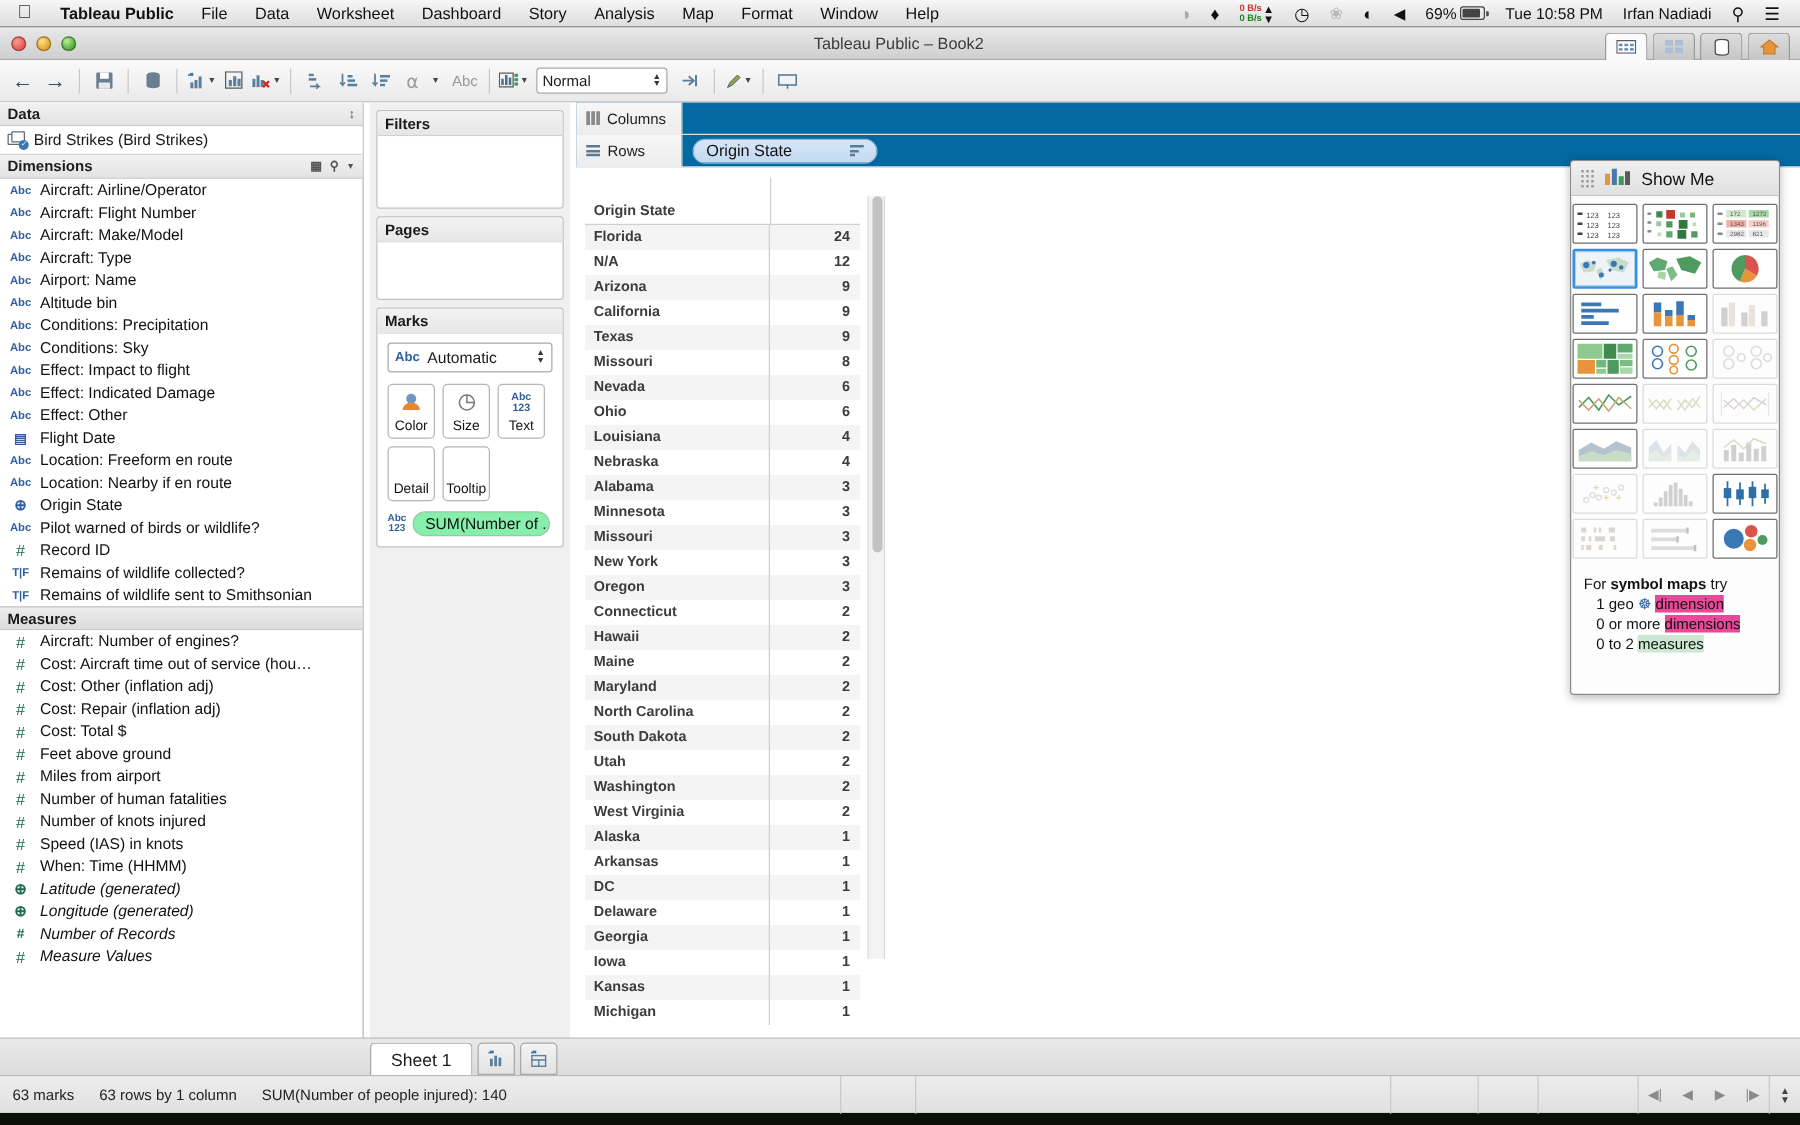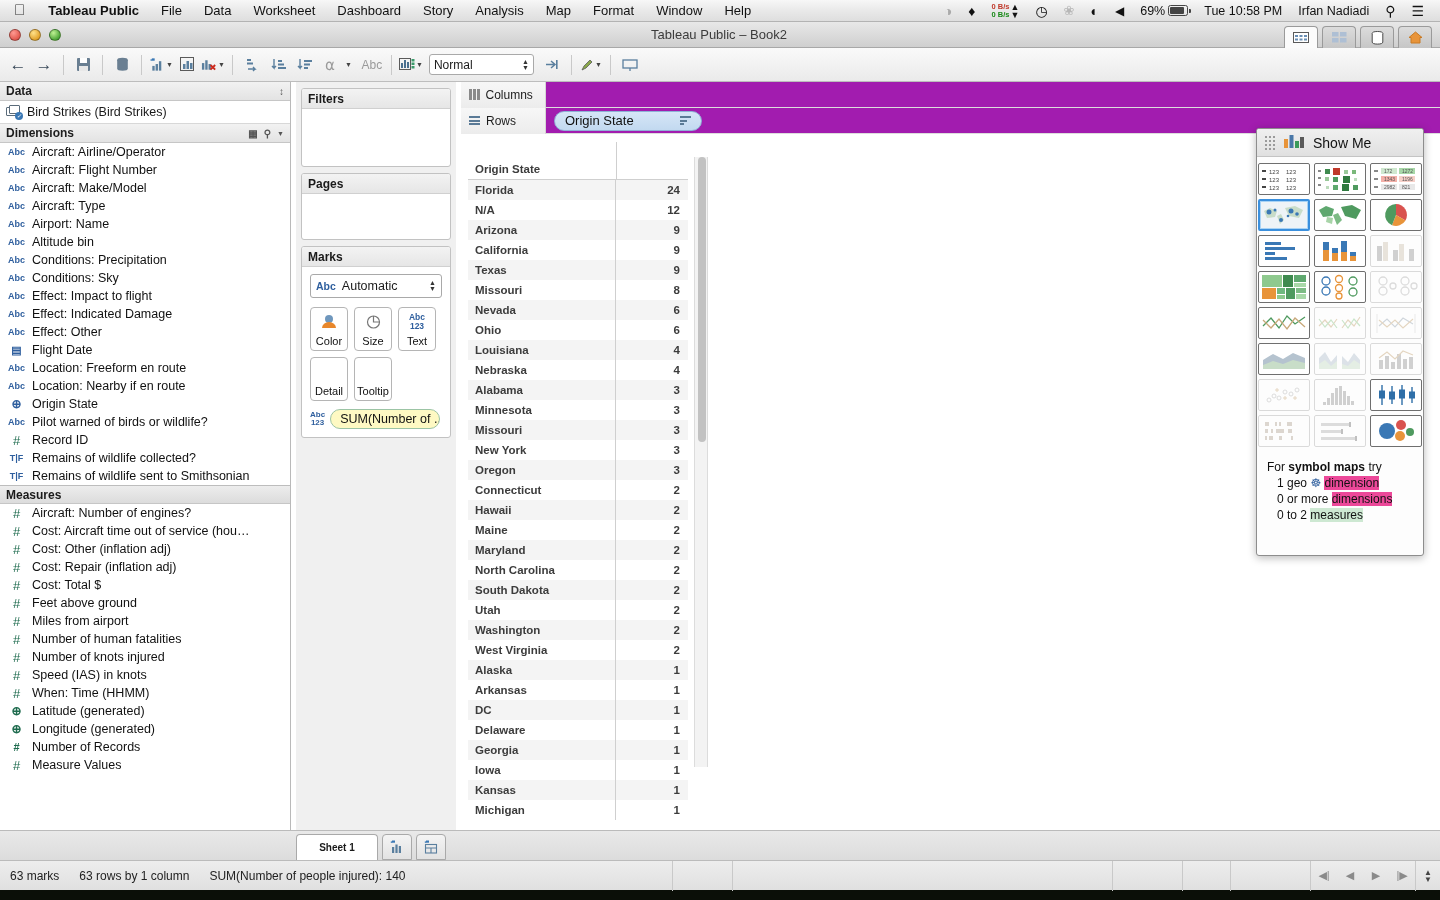--- a/index.html
+++ b/index.html
@@ -104,21 +104,21 @@
     white-space:nowrap;
   }
   .ficon{ width:17px; text-align:center; font-size:9.5px; font-weight:bold; flex:0 0 17px;}
   .ficon.abc{ color:#2f5f9e; font-size:9px;}
   .ficon.hash{ color:#1e6b4e; font-size:13px; font-weight:normal;}
   .ficon.cal{ color:#2f5f9e; font-size:11px;}
   .ficon.tf{ color:#2f5f9e; font-size:9px;}
   .ficon.geo{ color:#2f5f9e; font-size:12px;}
   .ficon.geog{ color:#1e6b4e; font-size:12px;}
   .ficon.hashg{ color:#1e6b4e; font-size:11px;}
-  .field.italic .flabel{ }
+  .field.italic .flabel{ font-style:italic; }
   .secsplit{ height:19px; background:linear-gradient(to bottom,#ededed,#dcdcdc); border-top:1px solid #bdbdbd;border-bottom:1px solid #c6c6c6;
     display:flex;align-items:center;padding:0 6px; font-weight:bold;font-size:12px;}
 
   
   #cards{ position:absolute; left:296px; top:0; width:160px; height:778px; background:#f0f0f0; }
   .card{ background:#fff;border:1px solid #c2c2c2;border-radius:3px; margin:6px 5px; }
   .cardhdr{ height:20px; background:linear-gradient(to bottom,#f3f3f3,#e6e6e6); border-bottom:1px solid #d0d0d0;
     display:flex;align-items:center;padding:0 6px; font-weight:bold;font-size:12px;border-radius:2px 2px 0 0;}
   .cardbody{ min-height:45px; }
   .markssel{
@@ -131,28 +131,28 @@
   .shelfbtn{
     width:38px;height:44px;background:#fff;border:1px solid #b5b5b5;border-radius:4px;
     display:flex;flex-direction:column;align-items:center;justify-content:flex-end;
     padding-bottom:3px; font-size:11px; color:#111;
   }
   .shelfbtn .gl{ flex:1; display:flex;align-items:center;justify-content:center; font-size:13px;}
   .shelfbtn .lbl2{ font-size:8.5px;line-height:9px;text-align:center;color:#2f5f9e;font-weight:bold;}
   .pill-row{ display:flex;align-items:center;gap:5px; padding:2px 6px 8px 8px;}
   .pillicon{ font-size:8px;line-height:8px;color:#2f5f9e;font-weight:bold;text-align:center;}
   .pill{
-    background:#fef9c3; border:1px solid #9cc4a5; border-radius:10px;
+    background:#86efac; border:1px solid #9cc4a5; border-radius:10px;
     height:20px; display:flex;align-items:center;padding:0 9px; font-size:12.5px; color:#111;
     max-width:110px; overflow:hidden; white-space:nowrap;
   }
 
   
   #sheet{ position:absolute; left:461px; top:0; right:0; height:778px; background:#fff; }
-  .shelf{ height:26px; display:flex; align-items:center; border-bottom:1px solid #ddd; background:#a21caf;}
+  .shelf{ height:26px; display:flex; align-items:center; border-bottom:1px solid #ddd; background:#0369a1;}
   .shelflabel{
     width:85px;height:26px;background:linear-gradient(to bottom,#f7f7f7,#ececec);
     border-right:1px solid #d6d6d6; display:flex;align-items:center;gap:6px;padding-left:8px;
     font-size:12px;color:#1d1d1d;
   }
   .shelfdrop{ flex:1; height:26px; display:flex;align-items:center; padding-left:8px; }
   .bluepill{
     height:20px; background:linear-gradient(to bottom,#d6e6f7,#c2d9f0);
     border:1px solid #8fb2d6; border-radius:10px;
     display:flex;align-items:center; padding:0 10px; gap:28px;
@@ -201,21 +201,21 @@
 
   
   #tabsbar{
     position:absolute; left:0; bottom:30px; width:1440px; height:30px;
     background:linear-gradient(to bottom,#e9e9e9,#dcdcdc); border-top:1px solid #bbb;
     display:flex; align-items:flex-end; padding-left:296px;
   }
   .stab{
     height:26px; min-width:82px; background:#fff; border:1px solid #a9a9a9; border-bottom:none;
     border-radius:4px 4px 0 0; display:flex;align-items:center;justify-content:center;
-    font-weight:bold; font-size:10px; margin-right:4px;
+    font-weight:normal; font-size:14px; margin-right:4px;
   }
   .sbtn{
     width:30px;height:26px;background:linear-gradient(to bottom,#f4f4f4,#e2e2e2);
     border:1px solid #a9a9a9;border-radius:4px 4px 0 0; margin-right:4px;
     display:flex;align-items:center;justify-content:center;
   }
   #statusbar{
     position:absolute; left:0; bottom:0; width:1440px; height:30px;
     background:linear-gradient(to bottom,#ededed,#e0e0e0); border-top:1px solid #bbb;
     display:flex; align-items:center; font-size:12px; color:#222;

